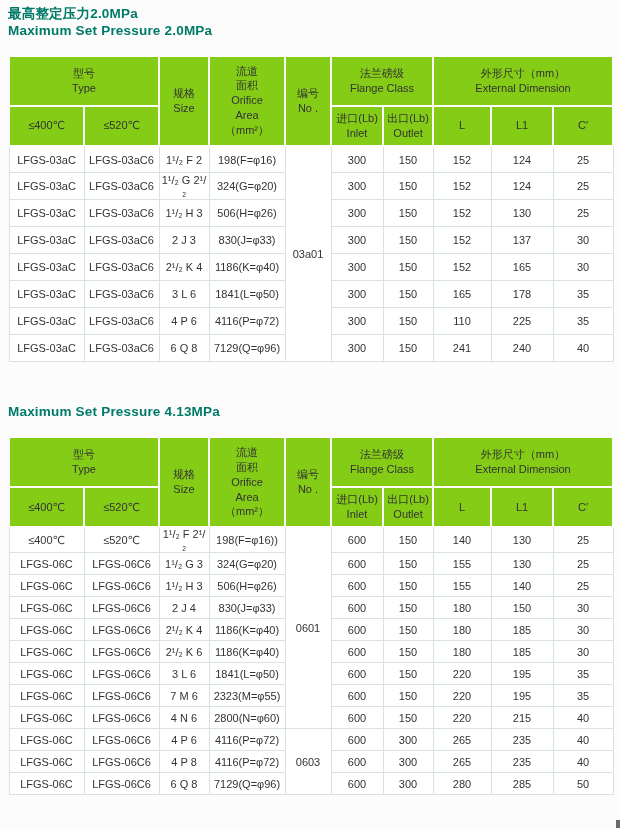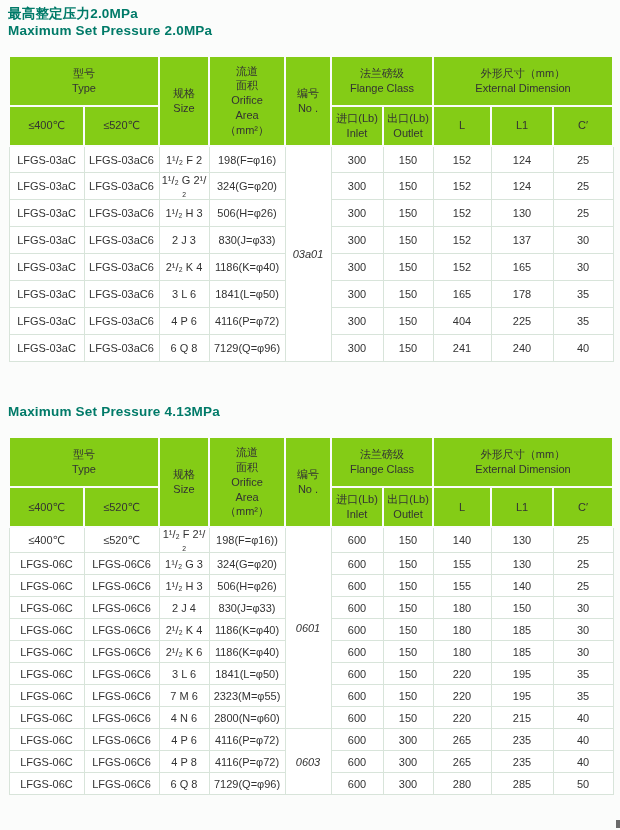--- a/index.html
+++ b/index.html
@@ -45,21 +45,21 @@
     background: #ffffff;
     border: 1px solid #d8e4da;
     font-size: 11px;
     color: #333;
     text-align: center;
     vertical-align: middle;
     padding: 0 1px;
   }
   .t1 tbody td { height: 27px; }
   .t2 tbody td { height: 22px; }
-  .no-cell { background: #ffffff; font-style: italic; }
+  .no-cell { background: #ffffff; }
   .corner-mark {
     position: absolute;
     right: -1px; bottom: 2px;
     width: 5px; height: 8px;
     background: #6a6a6a;
   }
 </style>
 </head>
 <body>
 
@@ -181,21 +181,21 @@
             <td>178</td>
             <td>35</td>
           </tr>
           <tr>
             <td>LFGS-03aC</td>
             <td>LFGS-03aC6</td>
             <td>4 P 6</td>
             <td>4116(P=φ72)</td>
             <td>300</td>
             <td>150</td>
-            <td>404</td>
+            <td>110</td>
             <td>225</td>
             <td>35</td>
           </tr>
           <tr>
             <td>LFGS-03aC</td>
             <td>LFGS-03aC6</td>
             <td>6 Q 8</td>
             <td>7129(Q=φ96)</td>
             <td>300</td>
             <td>150</td>

